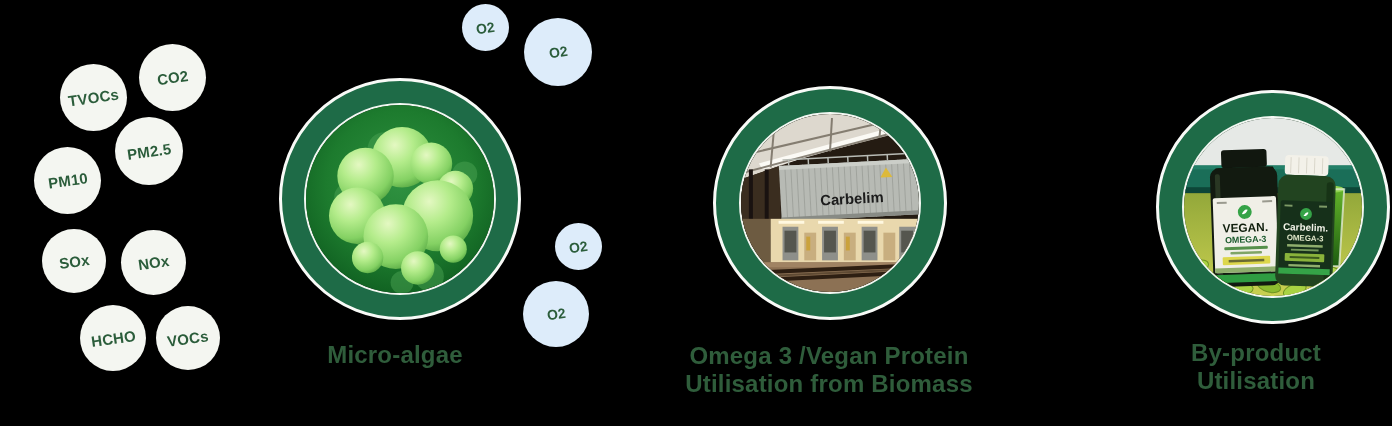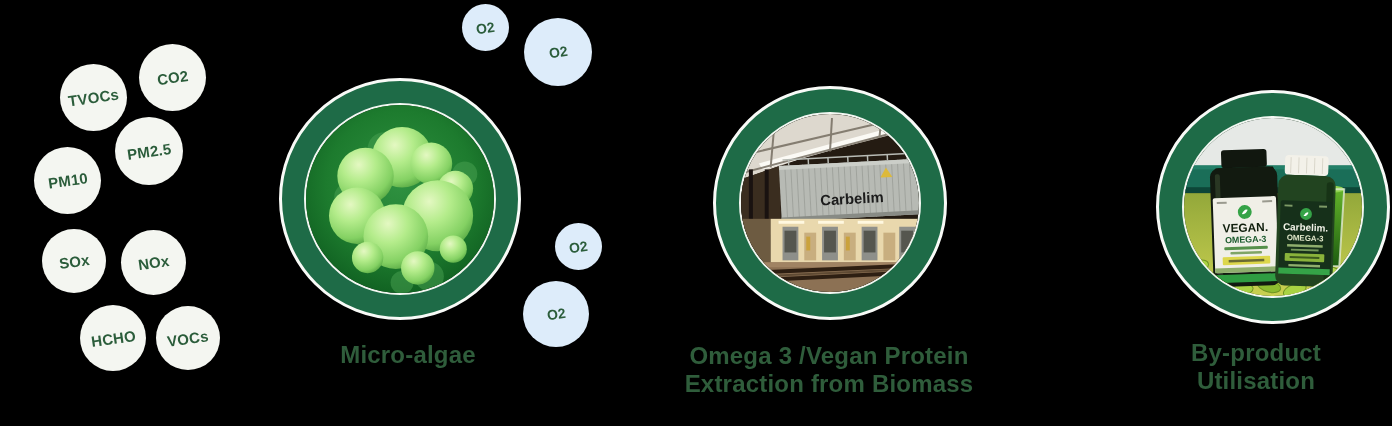--- a/index.html
+++ b/index.html
@@ -286,25 +286,25 @@
           <rect x="109" y="132.5" width="28" height="2" fill="#74985a"></rect>
           <rect x="103" y="137" width="40" height="8" rx="1" fill="#8ab33b"></rect>
           <rect x="108" y="140" width="30" height="2" fill="#3c5a1d"></rect>
           <rect x="107" y="148" width="32" height="2.5" fill="#8fae6d"></rect>
           <rect x="97" y="152" width="52" height="6" fill="#35a347"></rect>
         </g>
       </svg>
     </div>
   </div>
 
-  <div class="caption" style="left:238px;top:341px;">
+  <div class="caption" style="left:225px;top:341px;">
     <span>Micro-algae</span>
   </div>
   <div class="caption" style="left:659px;top:342px;">
     <span>Omega 3 /Vegan Protein</span>
-    <span>Extraction from Biomass</span>
+    <span>Utilisation from Biomass</span>
   </div>
   <div class="caption" style="left:1086px;top:339px;">
     <span>By-product</span>
     <span>Utilisation</span>
   </div>
 
 </div>
 
 </body></html>

